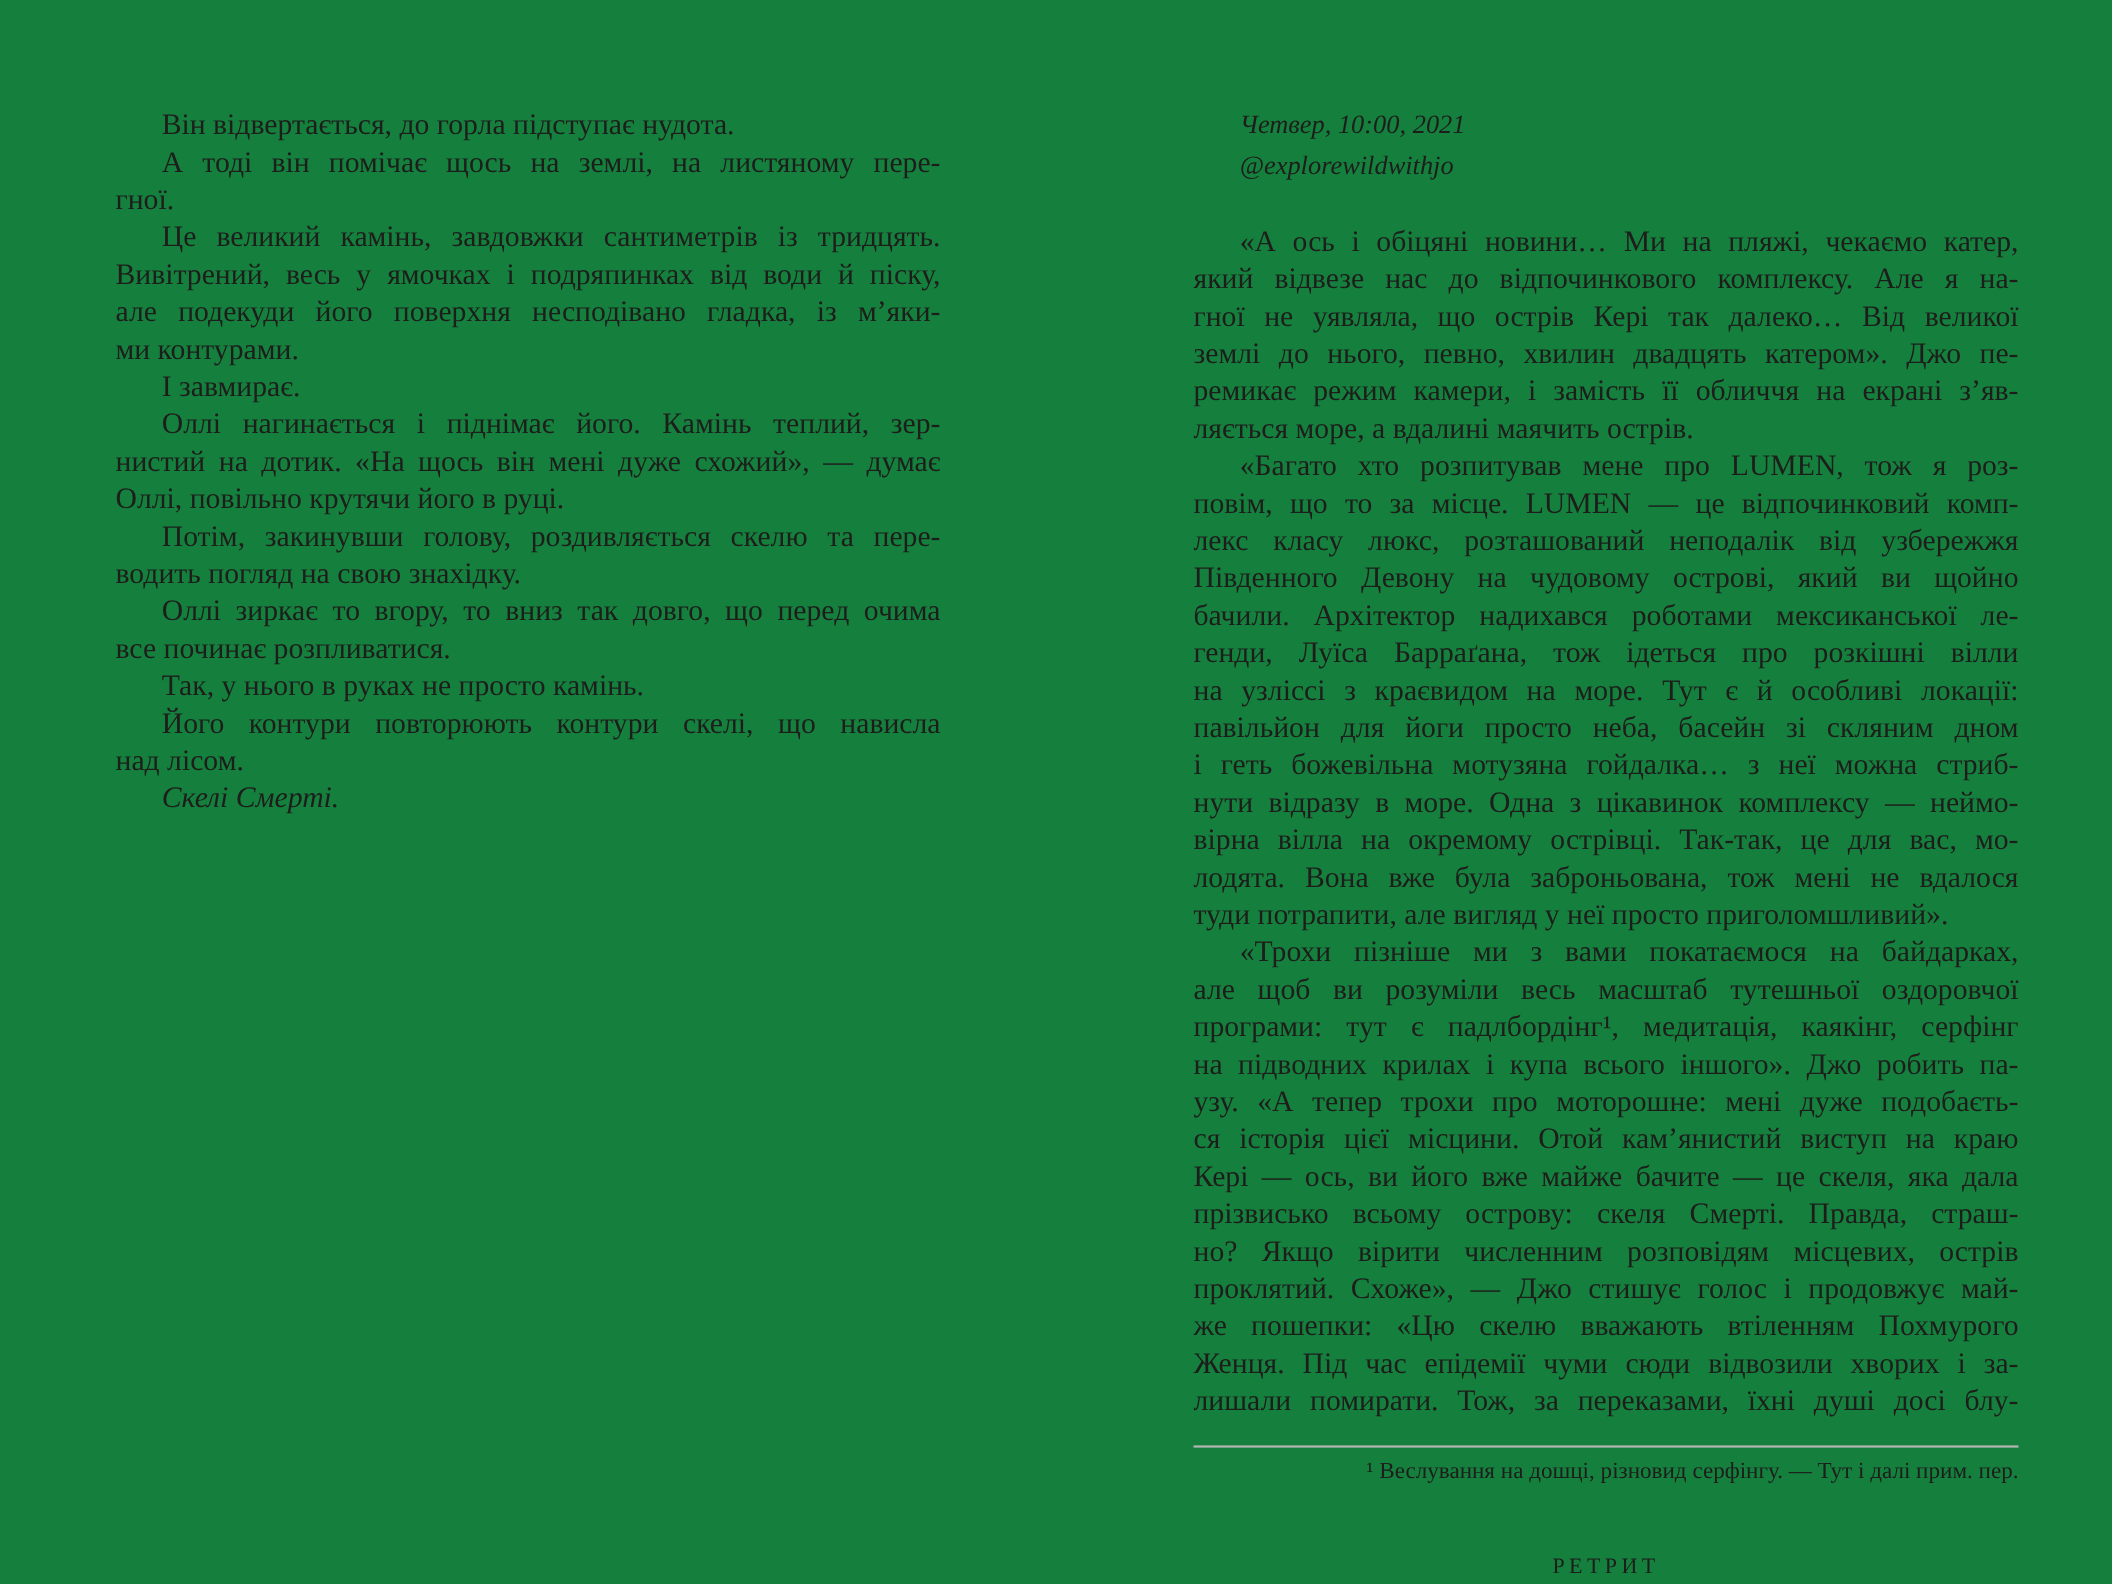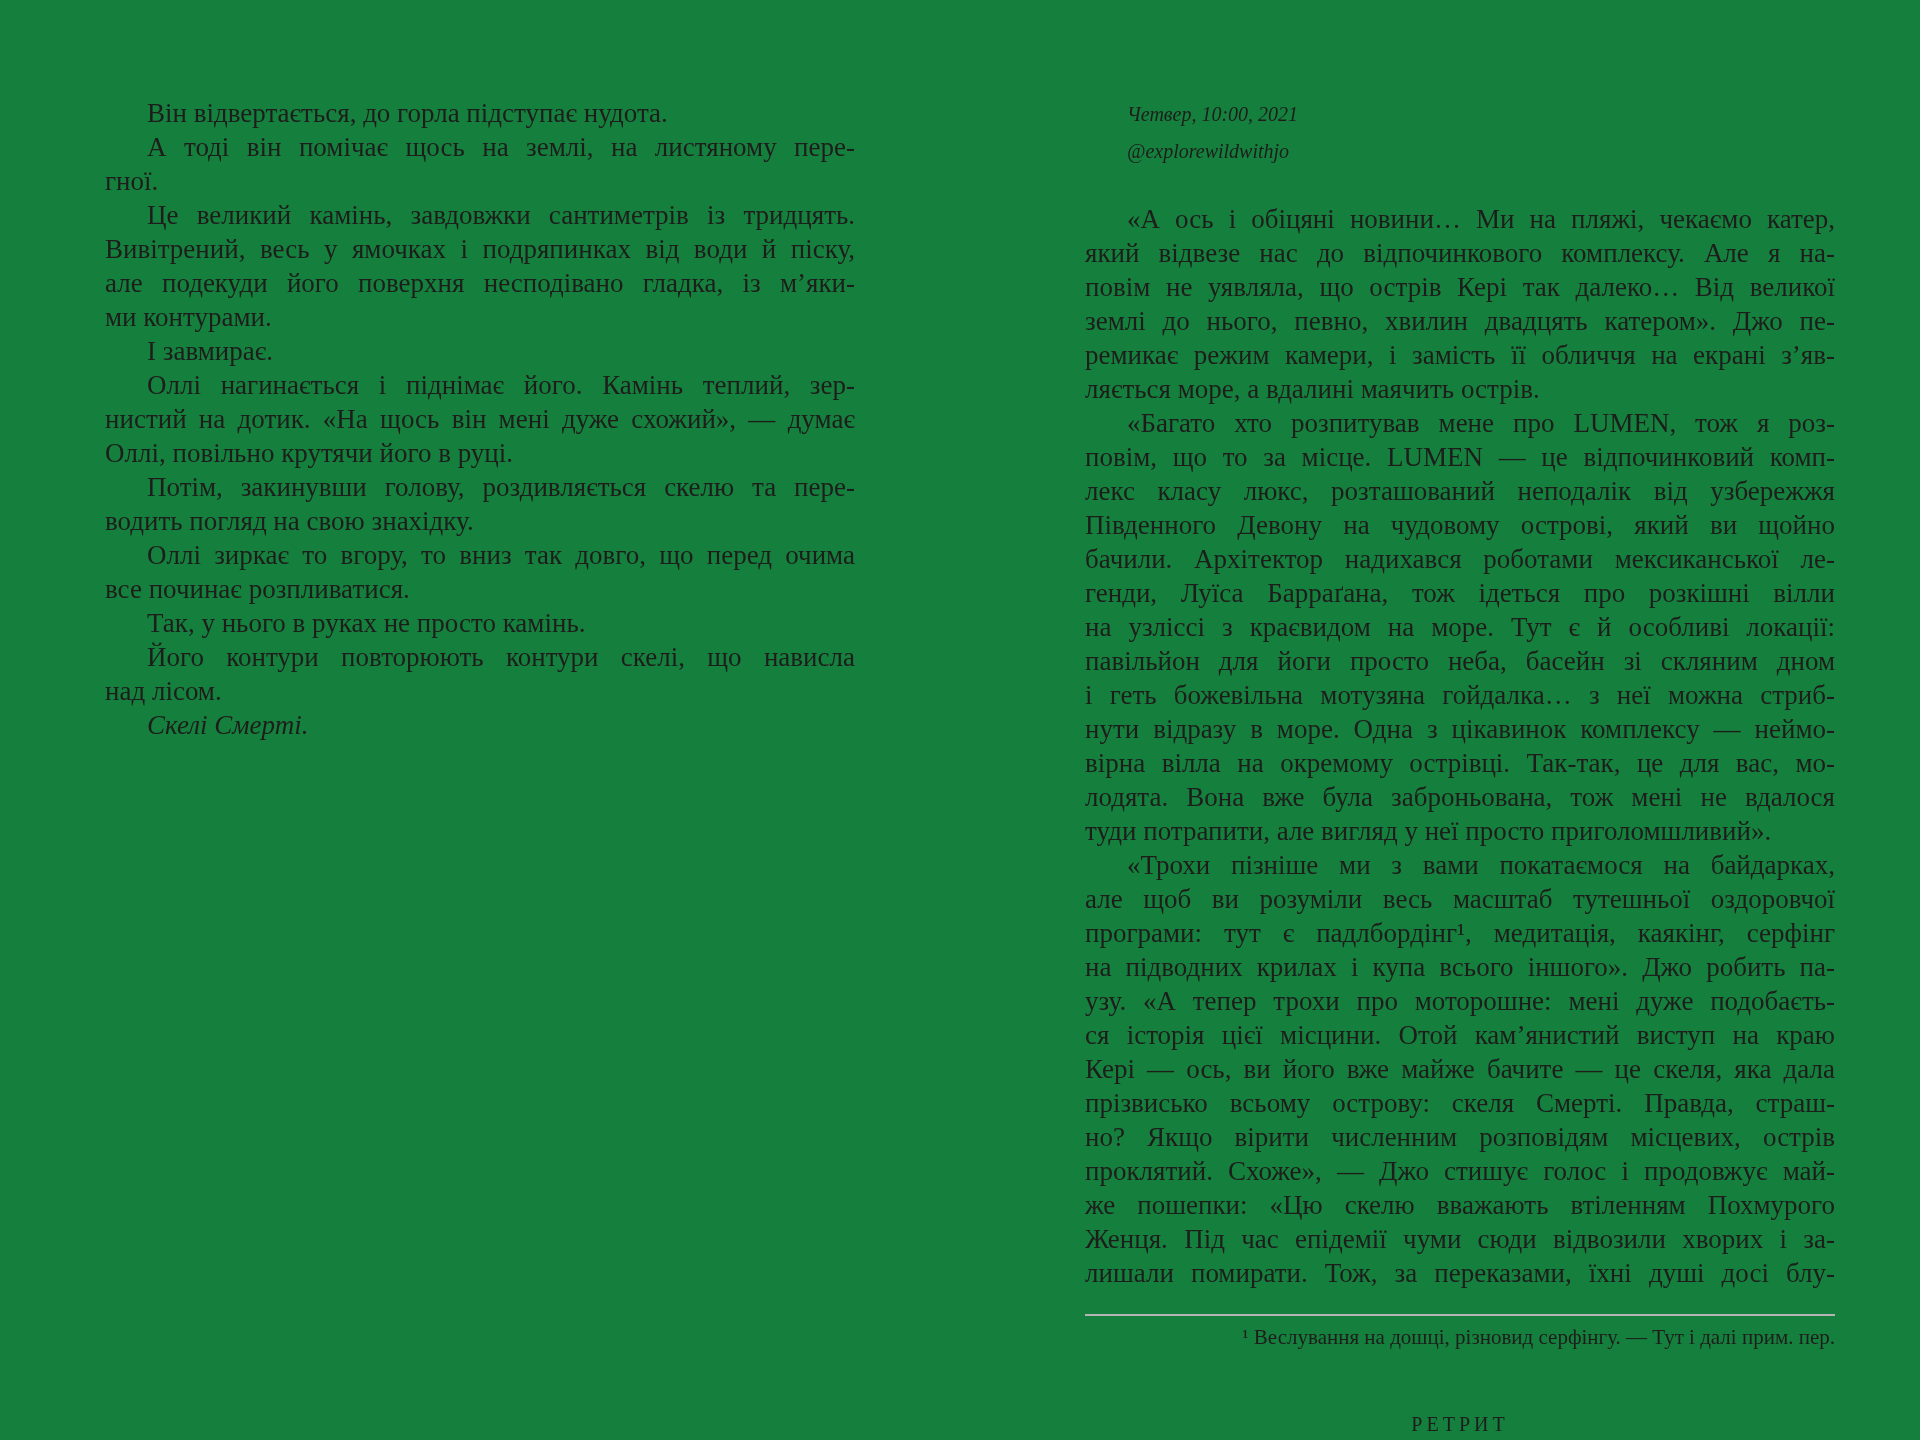--- a/index.html
+++ b/index.html
@@ -33,21 +33,21 @@
     white-space: normal;
   }
   .line.stretch { text-align-last: justify; }
   .line.ind { text-indent: 42px; }
 
   .vlog-header {
     margin-bottom: 32px;
   }
   .vlog-header .hline {
     font-style: italic;
-    font-size: 20px;
+    font-size: 24px;
     line-height: 37px;
     text-indent: 42px;
   }
 
   .footnote-block {
     position: absolute;
     left: 1085px;
     top: 1314px;
     width: 750px;
   }
@@ -131,21 +131,21 @@
 
   <div class="text-col right-col">
     <div class="vlog-header">
       <div class="hline">Четвер, 10:00, 2021</div>
       <div class="hline">@explorewildwithjo</div>
     </div>
     <div>
         <div class="para">
           <div class="line ind stretch">«А ось і обіцяні новини… Ми на пляжі, чекаємо катер,</div>
           <div class="line stretch">який відвезе нас до відпочинкового комплексу. Але я на-</div>
-          <div class="line stretch">повім не уявляла, що острів Кері так далеко… Від великої</div>
+          <div class="line stretch">гної не уявляла, що острів Кері так далеко… Від великої</div>
           <div class="line stretch">землі до нього, певно, хвилин двадцять катером». Джо пе-</div>
           <div class="line stretch">ремикає режим камери, і замість її обличчя на екрані з’яв-</div>
           <div class="line">ляється море, а вдалині маячить острів.</div>
         </div>
         <div class="para">
           <div class="line ind stretch">«Багато хто розпитував мене про LUMEN, тож я роз-</div>
           <div class="line stretch">повім, що то за місце. LUMEN — це відпочинковий комп-</div>
           <div class="line stretch">лекс класу люкс, розташований неподалік від узбережжя</div>
           <div class="line stretch">Південного Девону на чудовому острові, який ви щойно</div>
           <div class="line stretch">бачили. Архітектор надихався роботами мексиканської ле-</div>

